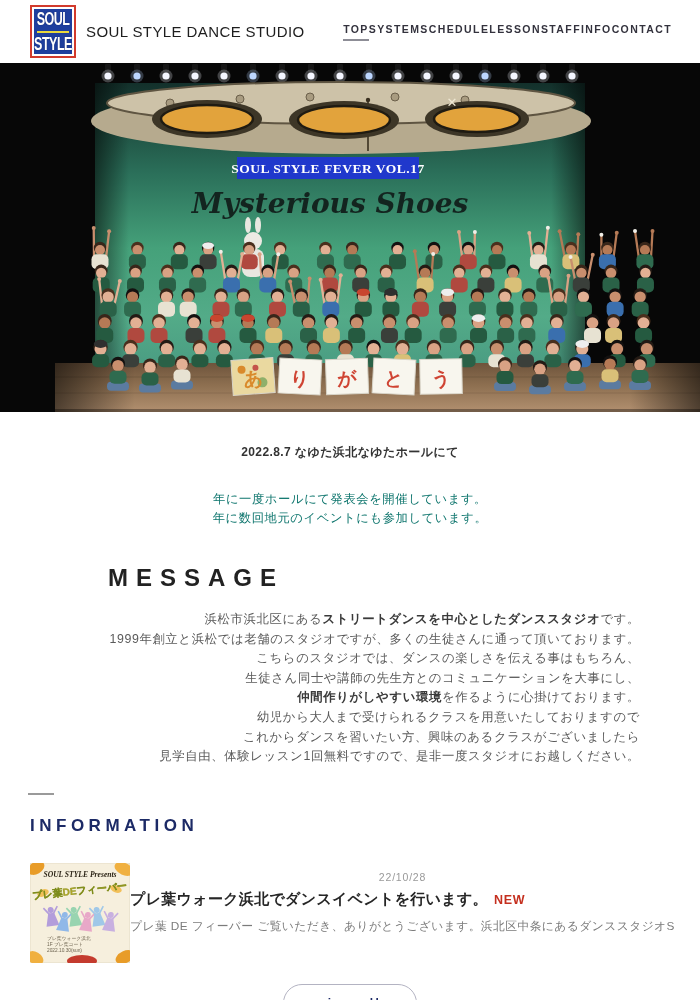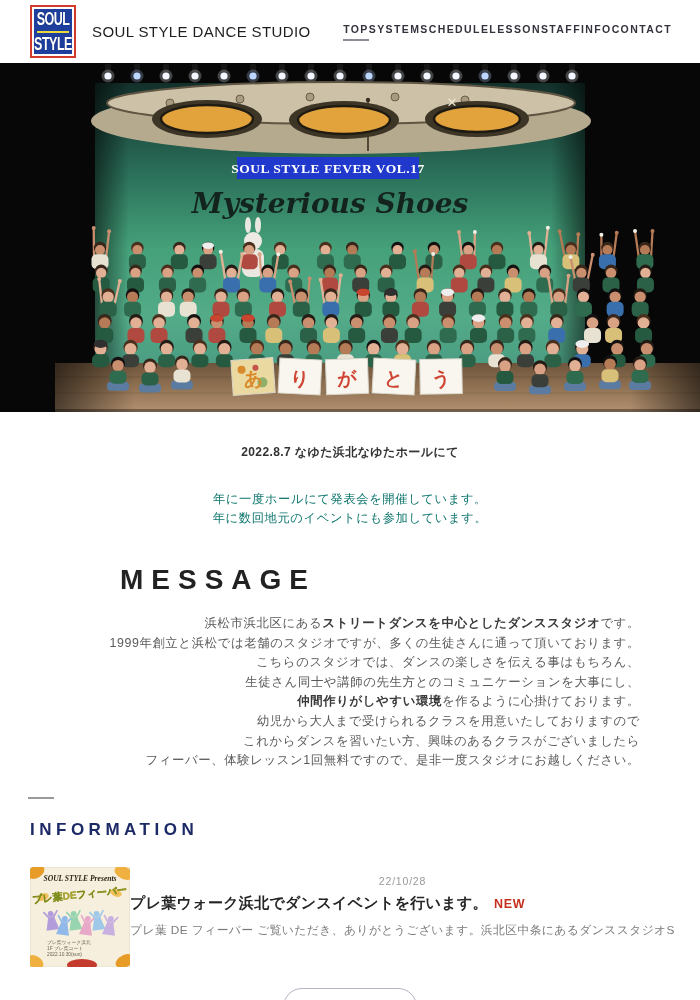--- a/index.html
+++ b/index.html
@@ -3,40 +3,40 @@
 <meta charset="utf-8">
 <style>
   * { box-sizing: border-box; }
   html,body { margin:0; padding:0; }
   body {
     width:700px; height:1000px; overflow:hidden; background:#fff;
     font-family:"Liberation Sans","DejaVu Sans",sans-serif; color:#333;
   }
   
   .header { height:63px; display:flex; align-items:center; justify-content:space-between; padding:0 28px 0 30px; background:#fff; }
-  .brand { display:flex; align-items:center; gap:16px; }
+  .brand { display:flex; align-items:center; gap:10px; }
   .logo { border:2px solid #d23a2c; background:#fff; padding:2px; width:46px; height:53px; }
   .logo-inner { background:#1e3f9e; width:100%; height:100%; display:flex; flex-direction:column; align-items:center; justify-content:center; }
   .logo-inner span { color:#fff; font-weight:800; font-size:12.5px; letter-spacing:-0.5px; line-height:1; transform:scaleY(1.5); text-shadow:0 0 1px #10255f; }
   .logo-bar { width:32px; height:2px; background:#e8d93c; margin:5px 0; }
   .site-title { font-size:15px; letter-spacing:0.4px; color:#1e1e1e; font-weight:500; }
   .nav { display:flex; align-items:center; }
   .nav-item { font-size:10.5px; font-weight:bold; letter-spacing:1.4px; color:#33323d; text-decoration:none; padding-bottom:4px; border-bottom:2px solid transparent; cursor:pointer; }
   .nav-item.active { border-bottom-color:#8d8d96; }
   
   .hero { width:700px; height:349px; background:#060606; position:relative; }
   .hero svg { display:block; }
   .hero-banner-text { font-family:"Liberation Serif","DejaVu Serif",serif; font-weight:bold; }
   .hero-script { font-family:"DejaVu Serif","Liberation Serif",serif; font-style:italic; font-weight:bold; }
   
   .caption { margin-top:32px; text-align:center; font-size:12px; font-weight:600; color:#333; letter-spacing:0.4px; }
   .intro { margin-top:29px; text-align:center; font-size:12.3px; line-height:18.5px; color:#0f766e; letter-spacing:0.6px; }
   
   .message { margin:37px 60px 0 108px; }
-  .message h2 { margin:12px; font-size:28px; font-weight:700; letter-spacing:8px; color:#222; }
+  .message h2 { margin:0; font-size:24px; font-weight:700; letter-spacing:8px; color:#222; }
   .msg-body { margin-top:18px;text-align:right; }
   .msg-line { font-size:12.4px; line-height:19.6px; color:#5a5a5a; letter-spacing:0.6px; }
   .msg-line .b { font-weight:bold; color:#3a3a3a; }
   
   .divider { margin:26px 0 0 28px; width:26px; border:none; border-top:2px solid #9a9a9a; }
   .info-heading { margin:21px 0 0 30px; font-size:17px; font-weight:800; letter-spacing:4.5px; color:#1c2a66; }
   .news-row { margin:27px 25px 0 30px; display:flex; gap:0; cursor:pointer; }
   .thumb { width:100px; height:100px; flex:0 0 100px; }
   .news-text { flex:1; min-width:0; padding-top:8px;text-align:center; }
   .news-date { font-size:10.5px; color:#999; letter-spacing:0.8px; }
@@ -613,21 +613,21 @@
 <div class="message">
   <h2>MESSAGE</h2>
   <div class="msg-body">
       <div class="msg-line"><span>浜松市浜北区にある</span><span class="b">ストリートダンスを中心としたダンススタジオ</span><span>です。</span></div>
       <div class="msg-line"><span>1999年創立と浜松では老舗のスタジオですが、多くの生徒さんに通って頂いております。</span></div>
       <div class="msg-line"><span>こちらのスタジオでは、ダンスの楽しさを伝える事はもちろん、</span></div>
       <div class="msg-line"><span>生徒さん同士や講師の先生方とのコミュニケーションを大事にし、</span></div>
       <div class="msg-line"><span class="b">仲間作りがしやすい環境</span><span>を作るように心掛けております。</span></div>
       <div class="msg-line"><span>幼児から大人まで受けられるクラスを用意いたしておりますので</span></div>
       <div class="msg-line"><span>これからダンスを習いたい方、興味のあるクラスがございましたら</span></div>
-      <div class="msg-line"><span>フィーバー、体験レッスン1回無料ですので、是非一度スタジオにお越しください。</span></div>
+      <div class="msg-line"><span>見学自由、体験レッスン1回無料ですので、是非一度スタジオにお越しください。</span></div>
     </div>
 </div>
 
 <hr class="divider">
 <div class="info-heading">INFORMATION</div>
 
 <div class="news-row">
   <svg class="thumb" viewBox="0 0 100 100">
     <rect x="0" y="0" width="100" height="100" fill="#f6efdd" stroke="#e3dbc5"></rect>
     <g>

